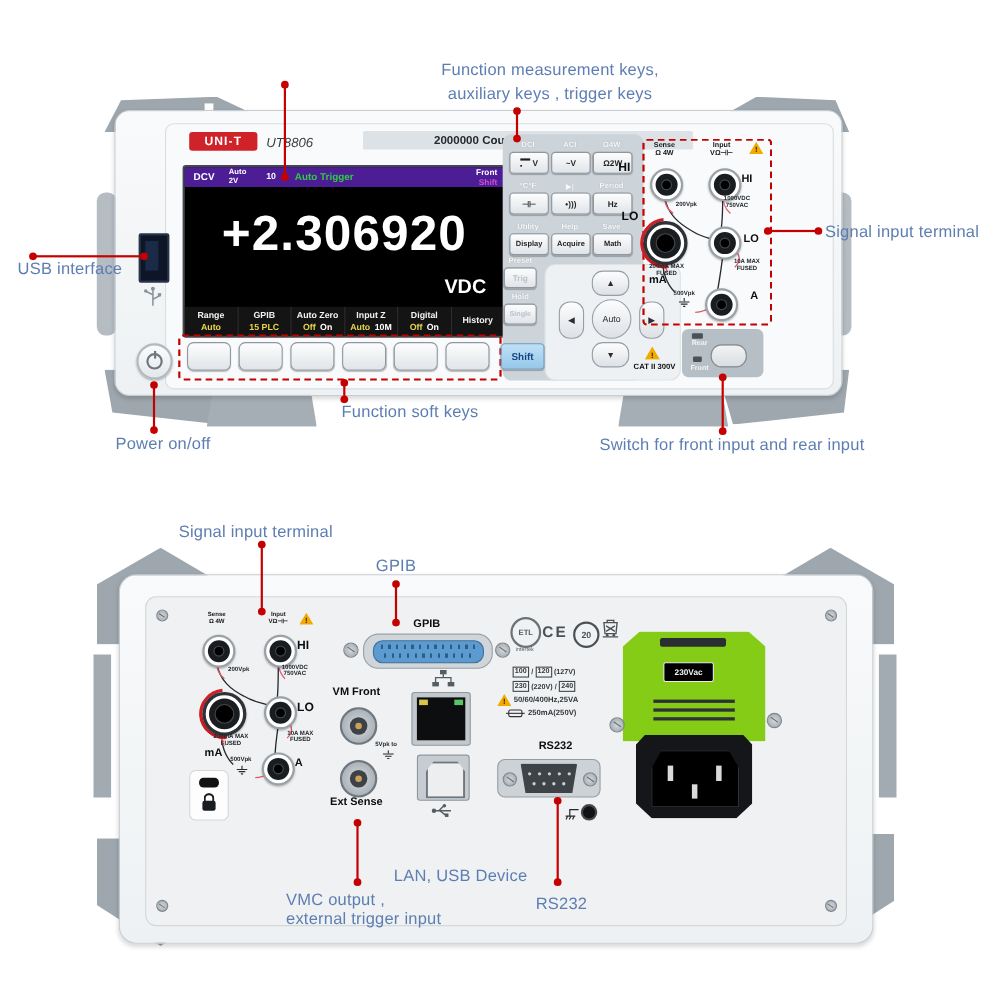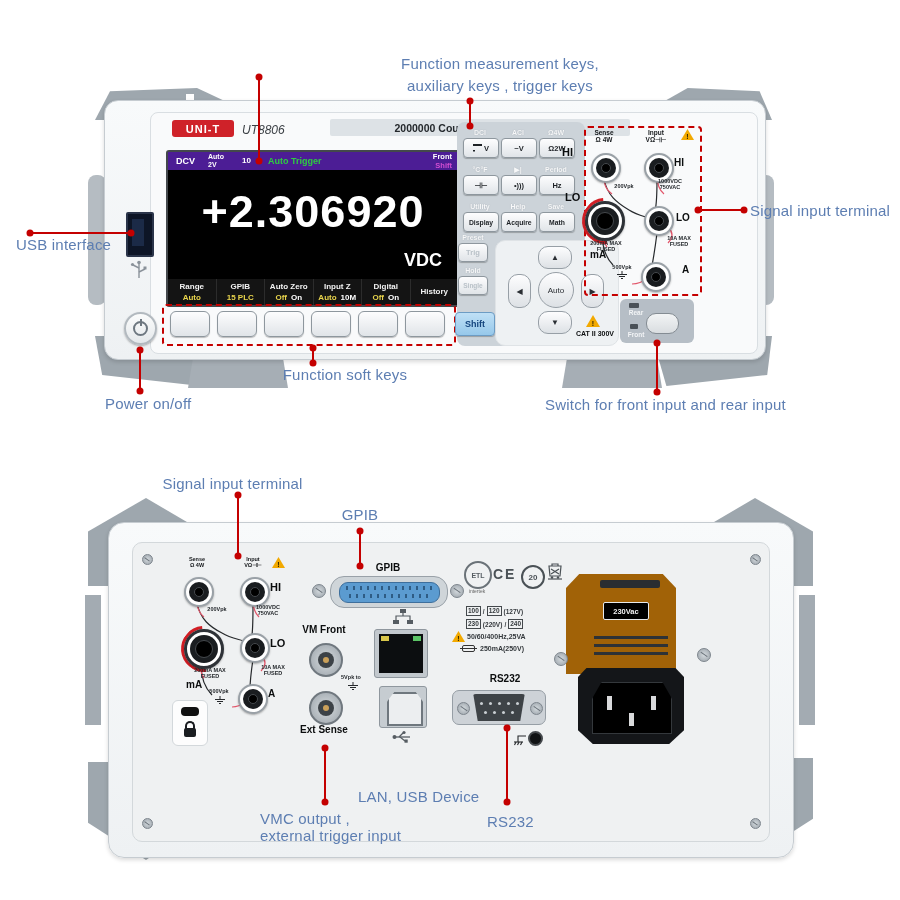--- a/index.html
+++ b/index.html
@@ -279,21 +279,21 @@
   <div class="ann" style="left:750px;top:202px;width:145px;">Signal input terminal</div>
   <div class="rl" style="left:698px;top:209px;width:46px;height:2px;"></div>
   <span class="dot" style="left:698px;top:210px;"></span>
   <span class="dot" style="left:744px;top:210px;"></span>
 
   <div class="ann" style="left:105px;top:395px;">Power on/off</div>
   <div class="rl" style="left:139px;top:350px;width:2px;height:41px;"></div>
   <span class="dot" style="left:140px;top:350px;"></span>
   <span class="dot" style="left:140px;top:391px;"></span>
 
-  <div class="ann" style="left:255px;top:366px;width:180px;text-align:center;">Function soft keys</div>
+  <div class="ann" style="left:255px;top:366px;width:180px;text-align:right;">Function soft keys</div>
   <div class="rl" style="left:312px;top:348px;width:2px;height:15px;"></div>
   <span class="dot" style="left:313px;top:348px;"></span>
   <span class="dot" style="left:313px;top:363px;"></span>
 
   <div class="ann" style="left:545px;top:396px;width:260px;">Switch for front input and rear input</div>
   <div class="rl" style="left:656px;top:343px;width:2px;height:49px;"></div>
   <span class="dot" style="left:657px;top:343px;"></span>
   <span class="dot" style="left:657px;top:392px;"></span>
 
   <div class="bumper" style="left:88px;top:498px;width:145px;height:88px;clip-path:polygon(0 38%,40% 0,100% 58%,84% 100%,0 100%);"></div>
@@ -466,21 +466,21 @@
   </div>
   <svg class="abs" style="left:514px;top:734px;" width="14" height="13" viewBox="0 0 14 13">
     <g stroke="#26292c" stroke-width="1.1" fill="none">
         <path d="M12 2 H4 V8"></path>
         <path d="M0 8 H9"></path>
         <path d="M2 8 L0.5 11 M5 8 L3.5 11 M8 8 L6.5 11"></path>
       </g>
   </svg>
   <span class="abs" style="left:528px;top:731px;width:11px;height:11px;border-radius:50%;background:#101214;border:2px solid #45494d;"></span>
 
-  <div class="abs" style="left:566px;top:574px;width:110px;height:100px;background:#a16207;clip-path:polygon(12% 0,88% 0,100% 14%,100% 100%,0 100%,0 14%);">
+  <div class="abs" style="left:566px;top:574px;width:130px;height:100px;background:#84cc16;clip-path:polygon(12% 0,88% 0,100% 14%,100% 100%,0 100%,0 14%);">
     <div class="abs" style="left:34px;top:6px;width:60px;height:8px;background:#2a2d31;border-radius:2px;"></div>
     <div class="abs" style="left:37px;top:28px;width:44px;height:16px;background:#000;border:1.5px solid #e8eaec;border-radius:2px;display:flex;align-items:center;justify-content:center;">
       <span style="color:#f2f3f4;font-size:7.5px;font-weight:bold;">230Vac</span>
     </div>
     <div class="abs" style="left:28px;top:62px;width:74px;height:3px;background:#2e3236;"></div>
     <div class="abs" style="left:28px;top:70px;width:74px;height:3px;background:#2e3236;"></div>
     <div class="abs" style="left:28px;top:78px;width:74px;height:3px;background:#2e3236;"></div>
   </div>
   <div class="abs" style="left:578px;top:668px;width:106px;height:76px;background:#141619;clip-path:polygon(0 12%,8% 0,92% 0,100% 12%,100% 82%,86% 100%,14% 100%,0 82%);">
     <div class="abs" style="left:14px;top:14px;width:78px;height:50px;background:#000;border:1px solid #34383c;clip-path:polygon(12% 0,88% 0,100% 32%,100% 100%,0 100%,0 32%);">

